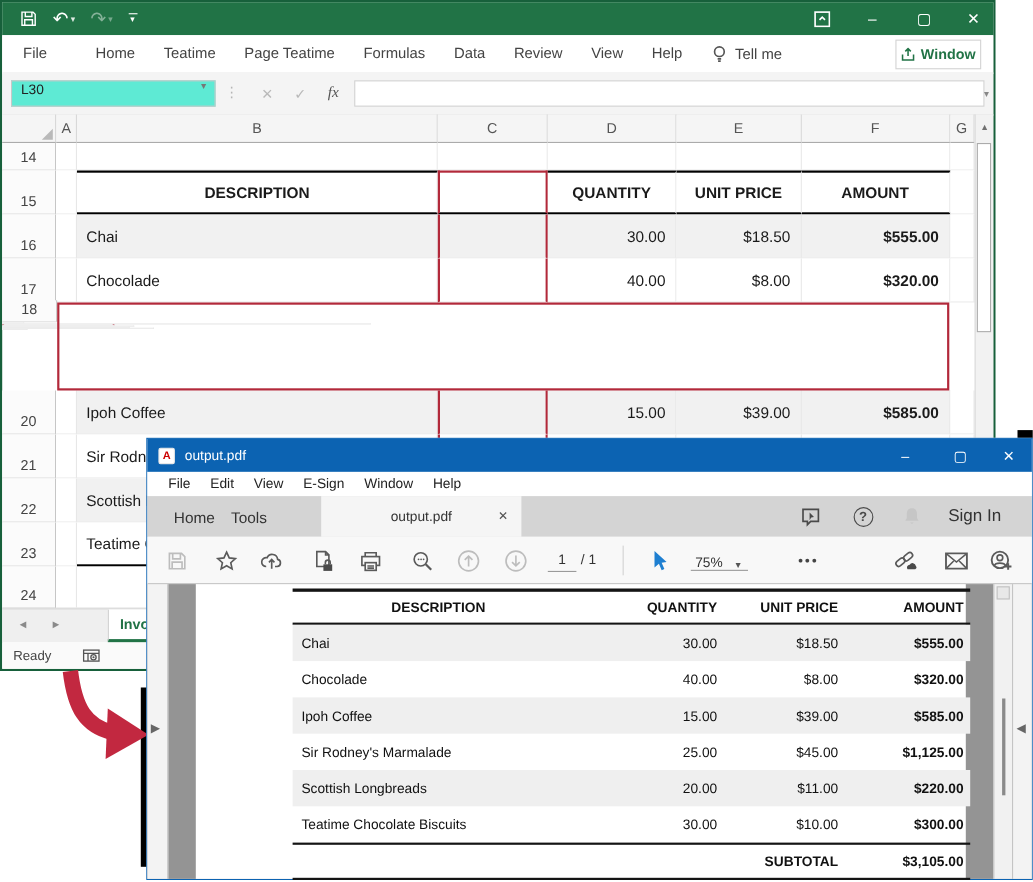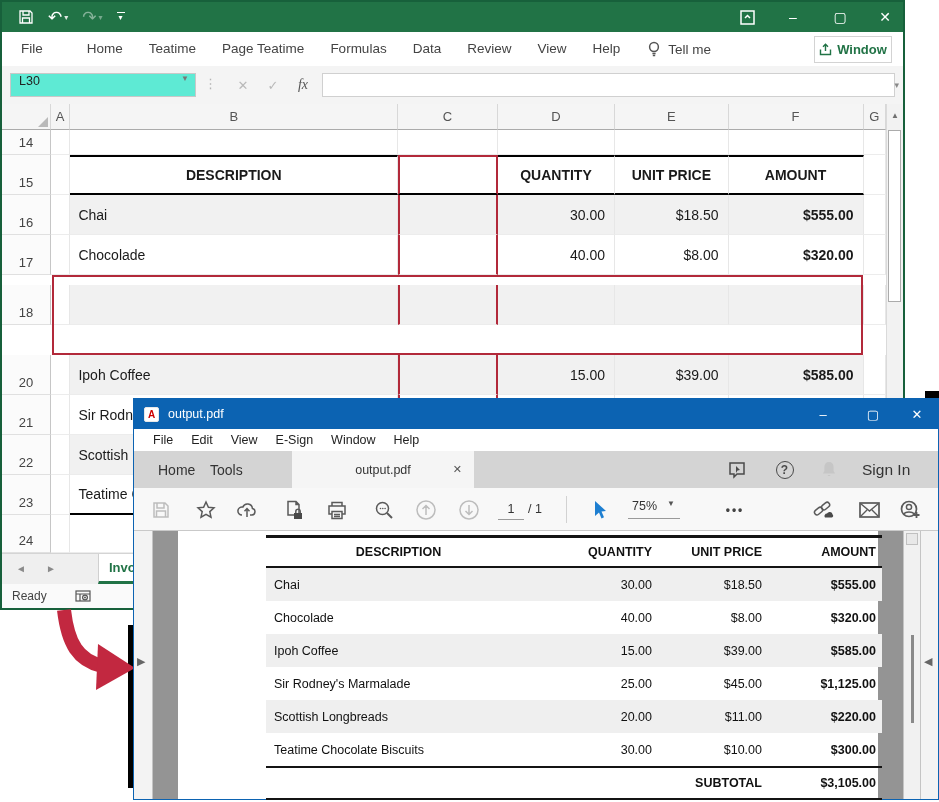--- a/index.html
+++ b/index.html
@@ -101,21 +101,21 @@
   .qcirc{border:1.6px solid #4a4a4a;border-radius:50%;width:18px;height:18px;box-sizing:border-box;color:#4a4a4a;
          font-size:12px;font-weight:bold;display:flex;align-items:center;justify-content:center;}
   .signin{position:absolute;left:728px;top:0;height:37px;display:flex;align-items:center;font-size:15.5px;color:#333;}
   .pdf-toolbar{left:0;top:89px;width:804px;height:43px;background:#f8f8f8;border-bottom:1px solid #c9c9c9;box-sizing:border-box;}
   .tbi{position:absolute;top:9px;width:26px;height:26px;display:flex;align-items:center;justify-content:center;}
   .pagebox{position:absolute;left:364px;top:11px;width:26px;height:20px;border-bottom:1px solid #9a9a9a;
            display:flex;align-items:center;justify-content:center;font-size:12.5px;color:#333;}
   .pagetotal{position:absolute;left:394px;top:11px;height:20px;display:flex;align-items:center;font-size:12.5px;color:#333;}
   .tdiv{position:absolute;left:432px;top:8px;width:1px;height:27px;background:#d2d2d2;}
   .zoomlbl{position:absolute;left:494px;top:11px;width:52px;height:20px;border-bottom:1px solid #9a9a9a;
-           display:flex;align-items:flex-start;font-size:12.5px;color:#333;padding-left:4px;box-sizing:border-box;}
+           display:flex;align-items:flex-end;font-size:12.5px;color:#333;padding-left:4px;box-sizing:border-box;}
   .zoomlbl .zc{margin-left:10px;font-size:8px;color:#555;}
   .dots3{position:absolute;left:586px;top:9px;width:30px;height:26px;display:flex;align-items:center;justify-content:center;
          color:#444;font-size:12px;letter-spacing:2px;font-weight:bold;}
 
   .pdf-content{left:0;top:132px;width:804px;height:268px;background:#949494;}
   .lpane{position:absolute;left:0;top:0;width:19px;height:268px;background:#f3f3f3;border-right:1px solid #c4c4c4;box-sizing:border-box;}
   .lpane .arr,.rpane .arr{position:absolute;left:3px;top:124px;color:#666;font-size:11px;}
   .page{position:absolute;left:44px;top:0;width:700px;height:268px;background:#fff;}
   .pscroll{position:absolute;left:769px;top:0;width:17px;height:268px;background:#f1f1f1;border-left:1px solid #c4c4c4;box-sizing:border-box;}
   .pscroll .topbtn{position:absolute;left:2px;top:2px;width:12px;height:12px;background:#e8e8e8;border:1px solid #c0c0c0;box-sizing:border-box;}
@@ -269,21 +269,21 @@
       <div class="cell rh w-rh">17</div>
       <div class="cell w-a ca"></div>
       <div class="cell w-b cb txt">Chocolade</div>
       <div class="cell w-c cc redc"></div>
       <div class="cell w-d cd num">40.00</div>
       <div class="cell w-e ce num">$8.00</div>
       <div class="cell w-f cf num bold">$320.00</div>
       <div class="cell w-g cg"></div>
     </div>
 
-    <div class="abs xrow band" style="top:283px;height:40px;">
+    <div class="abs xrow band" style="top:271px;height:40px;flex-direction:column;">
       <div class="cell rh w-rh">18</div>
       <div class="cell w-a ca"></div>
         <div class="cell w-b cb"></div>
       <div class="cell w-c cc redc"></div>
         <div class="cell w-d cd"></div>
       <div class="cell w-e ce"></div>
         <div class="cell w-f cf"></div>
       <div class="cell w-g cg"></div>
     </div>
 

